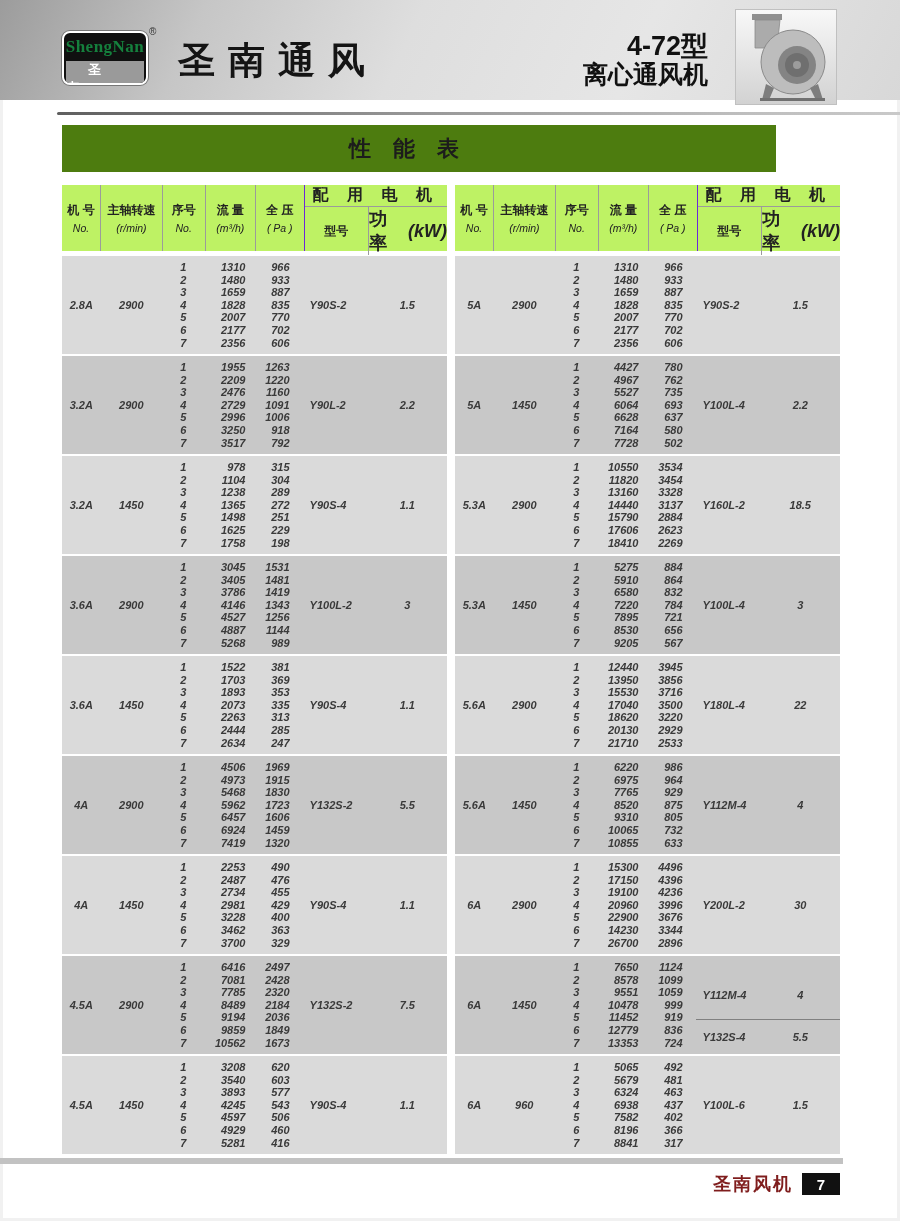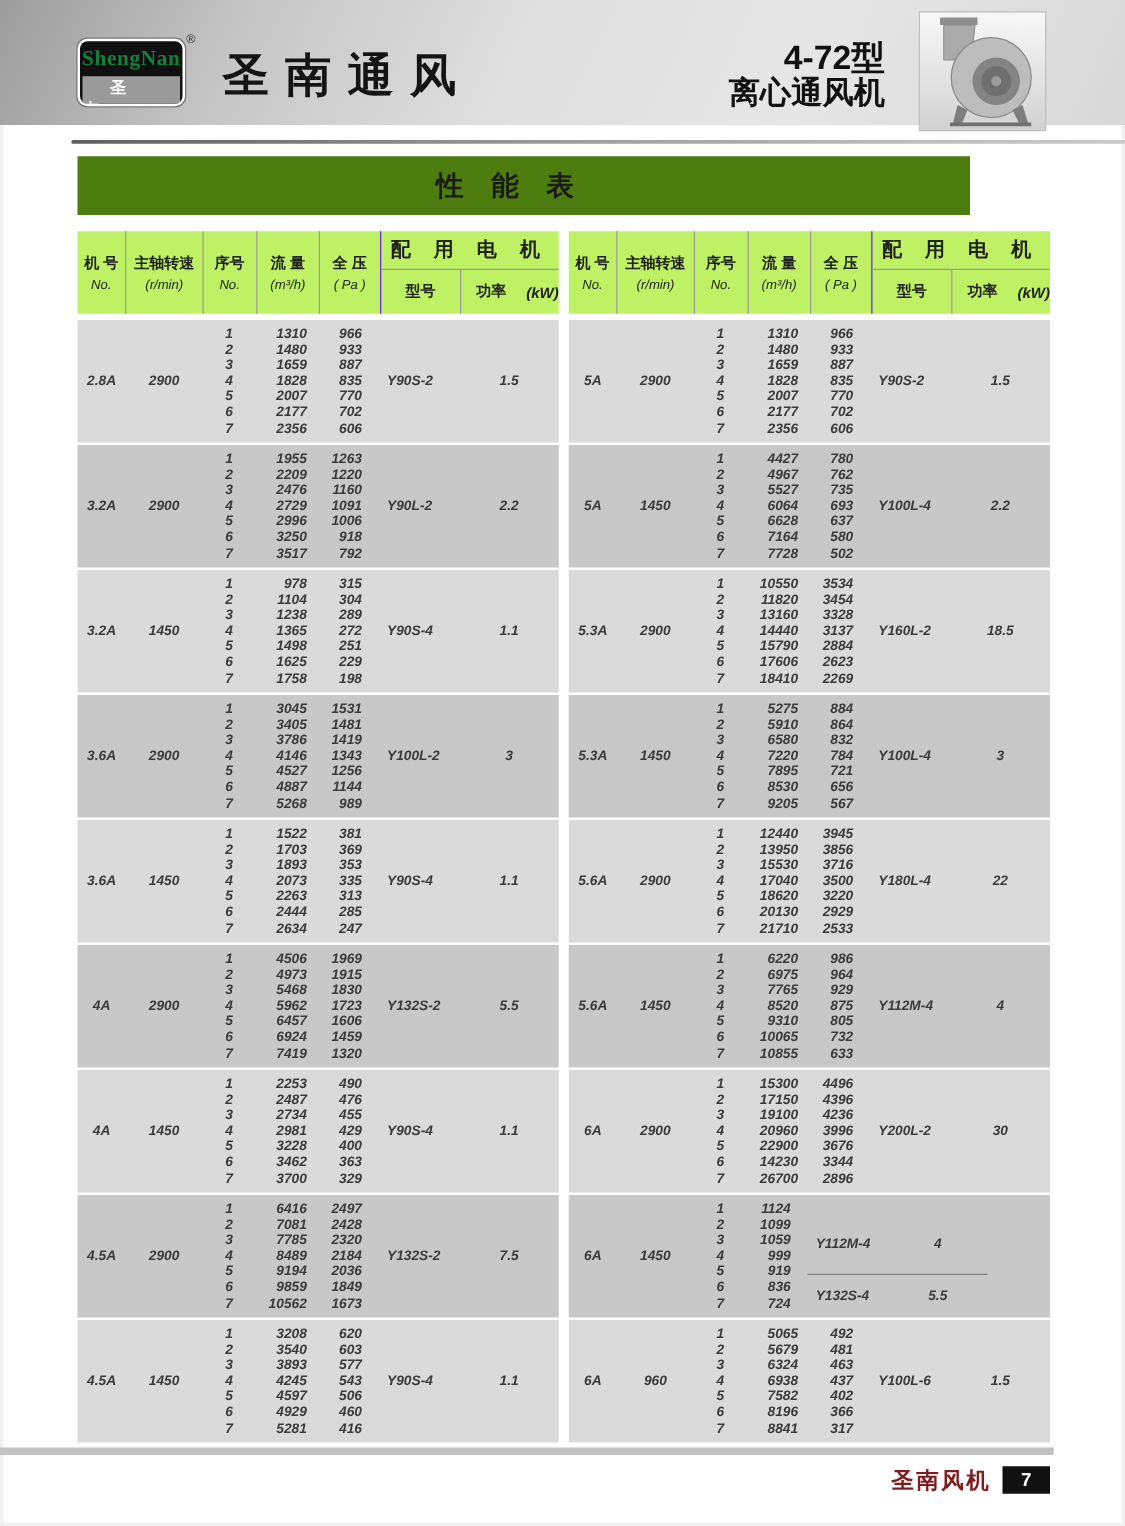--- a/index.html
+++ b/index.html
@@ -49,21 +49,21 @@
   .w-model{width:10%;border-right:1px solid #9b9b9b;}
   .w-speed{width:16%;border-right:1px solid #9b9b9b;}
   .w-seq{width:11%;border-right:1px solid #9b9b9b;}
   .w-flow{width:13%;border-right:1px solid #9b9b9b;}
   .w-press{width:12.5%;border-right:1px solid #6d28d9;}
   .w-motor{width:37.5%;display:flex;flex-direction:column;}
   .motor-top{height:30px;display:flex;align-items:center;justify-content:center;
     font-size:16px;font-weight:bold;letter-spacing:7px;border-bottom:1px solid #9b9b9b;}
   .motor-bottom{flex:1;display:flex;}
   .motor-bottom .mm{width:45%;border-right:1px solid #9b9b9b;display:flex;align-items:center;justify-content:center;font-size:12px;font-weight:bold;}
-  .motor-bottom .mp{width:55%;display:flex;align-items:center;justify-content:flex-end;font-size:12px;font-weight:bold;gap:16px;}
+  .motor-bottom .mp{width:55%;display:flex;align-items:center;justify-content:flex-end;font-size:18px;font-weight:bold;gap:16px;}
   .motor-bottom .mp i{font-style:italic;font-weight:bold;}
 
   .group{display:flex;height:98px;margin-bottom:2px;color:#3a3a3a;
     font-style:italic;font-size:11px;}
   .group.shade-light{background:#dadada;}
   .group.shade-dark{background:#c8c8c8;}
   .cell{box-sizing:border-box;}
   .cell.model{width:10%;display:flex;align-items:center;justify-content:center;font-weight:bold;}
   .cell.speed{width:16%;display:flex;align-items:center;justify-content:center;font-weight:bold;}
   .cell.seq{width:11%;padding-top:5px;text-align:center;}
@@ -792,20 +792,29 @@
     <div class="cell speed">1450</div>
     <div class="cell seq">
               <div class="num">1</div>
               <div class="num">2</div>
               <div class="num">3</div>
               <div class="num">4</div>
               <div class="num">5</div>
               <div class="num">6</div>
               <div class="num">7</div>
             </div>
+    <div class="cell flow">
+              <div class="num">7650</div>
+              <div class="num">8578</div>
+              <div class="num">9551</div>
+              <div class="num">10478</div>
+              <div class="num">11452</div>
+              <div class="num">12779</div>
+              <div class="num">13353</div>
+            </div>
     <div class="cell pressure">
               <div class="num">1124</div>
               <div class="num">1099</div>
               <div class="num">1059</div>
               <div class="num">999</div>
               <div class="num">919</div>
               <div class="num">836</div>
               <div class="num">724</div>
             </div>
     <div class="cell motors multi">

